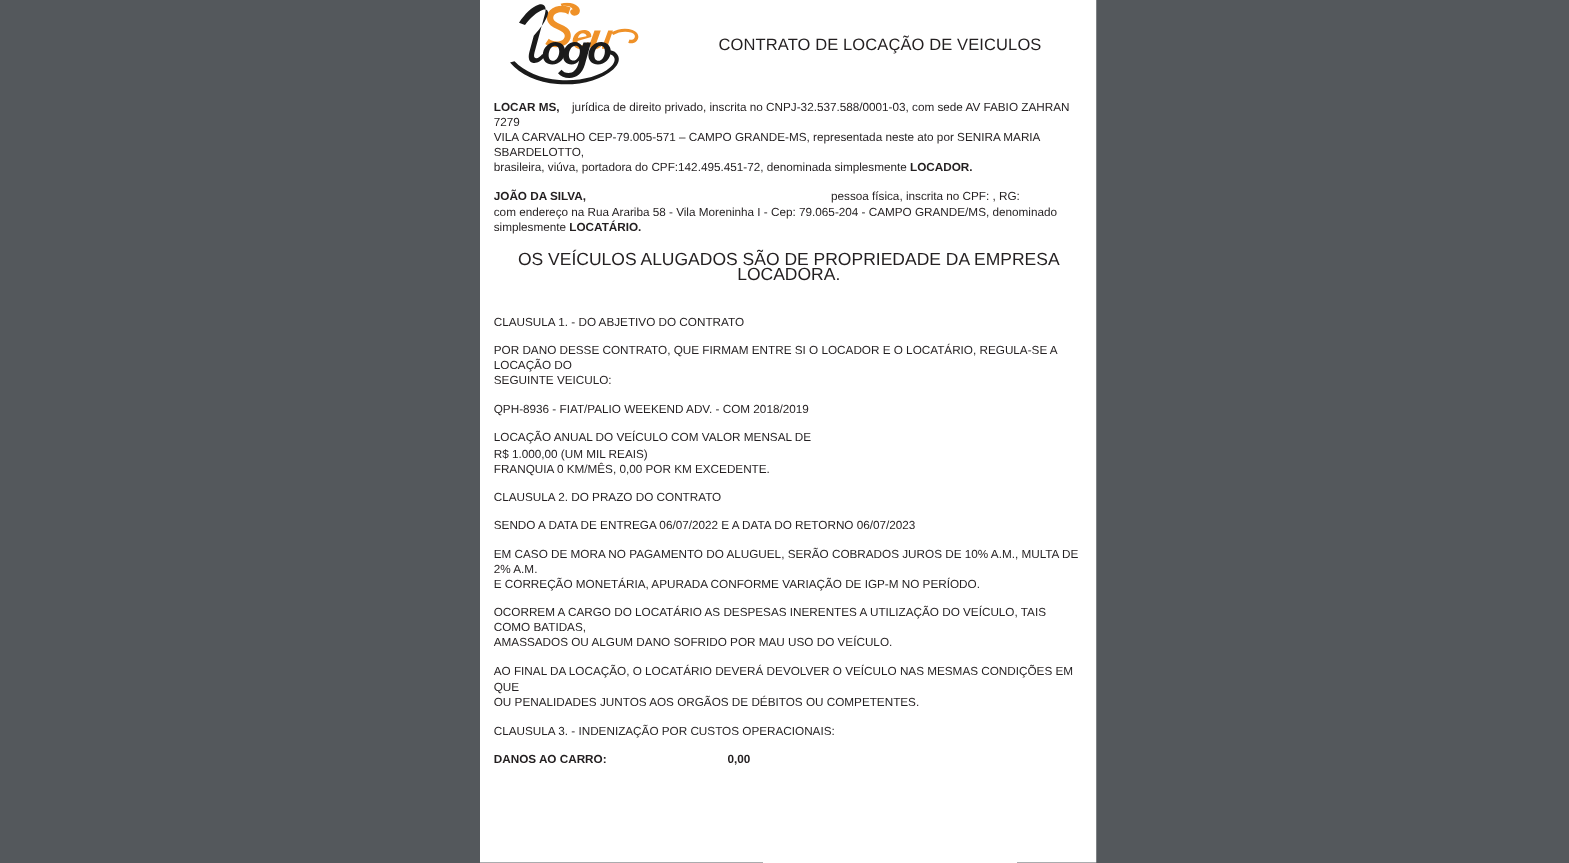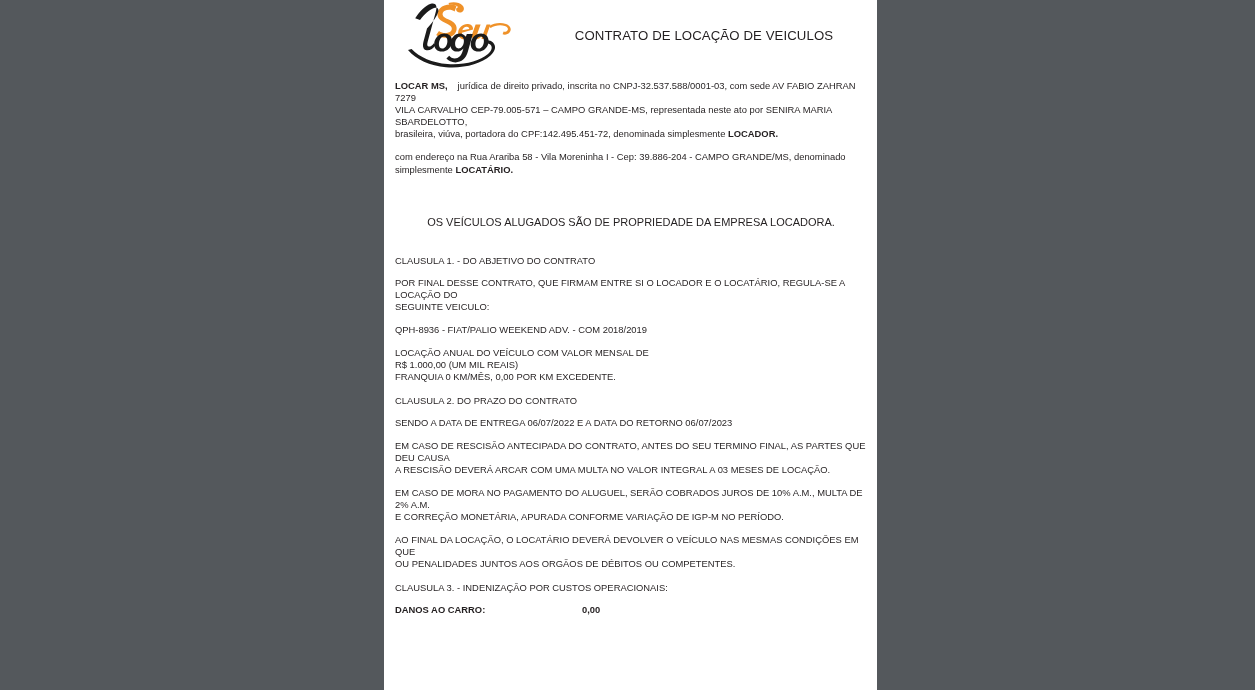--- a/index.html
+++ b/index.html
@@ -74,22 +74,22 @@
 
   .line { white-space: pre-wrap; }
 
   b, .b { font-weight: bold; }
 
   .gap-sm { display: inline-block; width: 10px; }
   .gap-lg { display: inline-block; width: 196px; }
 
   .center-note {
     text-align: center;
-    font-size: 11px;
-    margin: 40px 0 27px 0;
+    font-size: 14px;
+    margin: 13px 0 27px 0;
     color: #231f20;
   }
 
   .heading {
     font-weight: normal;
     font-size: 9.4px;
     margin: 0 0 10px 0;
     color: #231f20;
   }
 
@@ -189,59 +189,60 @@
 
     <div id="content">
 
       <div class="para">
         <div class="line"><span class="b">LOCAR MS,</span><span class="gap-sm"></span><span>jurídica de direito privado, inscrita no CNPJ-32.537.588/0001-03, com sede AV FABIO ZAHRAN 7279</span></div>
         <div class="line">VILA CARVALHO CEP-79.005-571 – CAMPO GRANDE-MS, representada neste ato por SENIRA MARIA SBARDELOTTO,</div>
         <div class="line"><span>brasileira, viúva, portadora do CPF:142.495.451-72, denominada simplesmente </span><span class="b">LOCADOR.</span></div>
       </div>
 
       <div class="para">
-        <div class="line">com endereço na Rua Arariba 58 - Vila Moreninha I - Cep: 39.886-204 - CAMPO GRANDE/MS, denominado</div>
+        <div class="line"><span class="b">JOÃO DA SILVA,</span><span class="gap-lg"></span><span>pessoa física, inscrita no CPF: , RG:</span></div>
+        <div class="line">com endereço na Rua Arariba 58 - Vila Moreninha I - Cep: 79.065-204 - CAMPO GRANDE/MS, denominado</div>
         <div class="line"><span>simplesmente </span><span class="b">LOCATÁRIO.</span></div>
       </div>
 
       <div class="center-note">OS VEÍCULOS ALUGADOS SÃO DE PROPRIEDADE DA EMPRESA LOCADORA.</div>
 
       <div class="heading">CLAUSULA 1. - DO ABJETIVO DO CONTRATO</div>
 
       <div class="para">
-        <div class="line">POR FINAL DESSE CONTRATO, QUE FIRMAM ENTRE SI O LOCADOR E O LOCATÁRIO, REGULA-SE A LOCAÇÃO DO</div>
+        <div class="line">POR DANO DESSE CONTRATO, QUE FIRMAM ENTRE SI O LOCADOR E O LOCATÁRIO, REGULA-SE A LOCAÇÃO DO</div>
         <div class="line">SEGUINTE VEICULO:</div>
       </div>
 
       <div class="para">
         <div class="line">QPH-8936 - FIAT/PALIO WEEKEND ADV. - COM 2018/2019</div>
       </div>
 
       <div class="para">
         <div class="line">LOCAÇÃO ANUAL DO VEÍCULO COM VALOR MENSAL DE</div>
         <div class="line">R$ 1.000,00 (UM MIL REAIS)</div>
         <div class="line">FRANQUIA 0 KM/MÊS, 0,00 POR KM EXCEDENTE.</div>
       </div>
 
       <div class="heading">CLAUSULA 2. DO PRAZO DO CONTRATO</div>
 
       <div class="para">
         <div class="line">SENDO A DATA DE ENTREGA 06/07/2022 E A DATA DO RETORNO 06/07/2023</div>
       </div>
 
-      <div class="para">
-        <div class="line">EM CASO DE RESCISÃO ANTECIPADA DO CONTRATO, ANTES DO SEU TERMINO FINAL, AS PARTES QUE DEU CAUSA</div>
-        <div class="line">A RESCISÃO DEVERÁ ARCAR COM UMA MULTA NO VALOR INTEGRAL A 03 MESES DE LOCAÇÃO.</div>
-      </div>
 
       <div class="para">
         <div class="line">EM CASO DE MORA NO PAGAMENTO DO ALUGUEL, SERÃO COBRADOS JUROS DE 10% A.M., MULTA DE 2% A.M.</div>
         <div class="line">E CORREÇÃO MONETÁRIA, APURADA CONFORME VARIAÇÃO DE IGP-M NO PERÍODO.</div>
       </div>
 
+      <div class="para">
+        <div class="line">OCORREM A CARGO DO LOCATÁRIO AS DESPESAS INERENTES A UTILIZAÇÃO DO VEÍCULO, TAIS COMO BATIDAS,</div>
+        <div class="line">AMASSADOS OU ALGUM DANO SOFRIDO POR MAU USO DO VEÍCULO.</div>
+      </div>
 
       <div class="para">
         <div class="line">AO FINAL DA LOCAÇÃO, O LOCATÁRIO DEVERÁ DEVOLVER O VEÍCULO NAS MESMAS CONDIÇÕES EM QUE</div>
         <div class="line">OU PENALIDADES JUNTOS AOS ORGÃOS DE DÉBITOS OU COMPETENTES.</div>
       </div>
 
       <div class="heading">CLAUSULA 3. - INDENIZAÇÃO POR CUSTOS OPERACIONAIS:</div>
 
       <table id="damages">
         <tbody>

